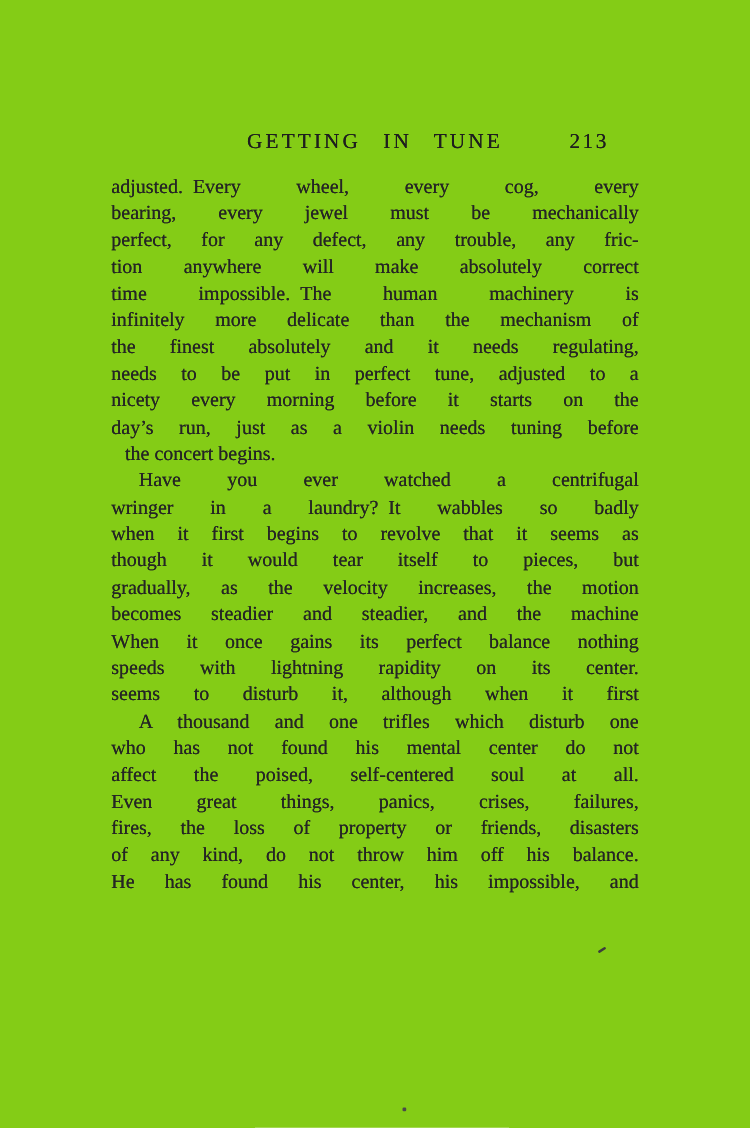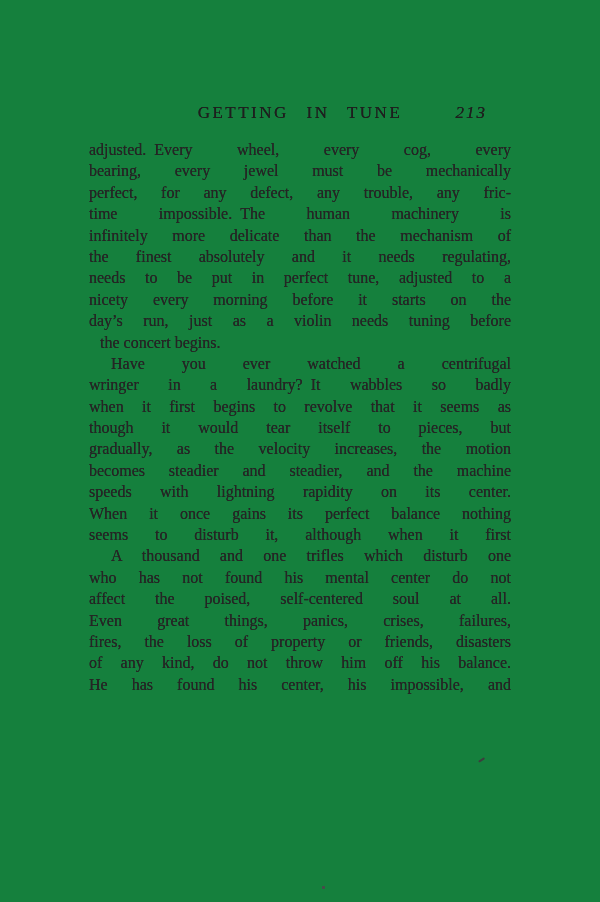--- a/index.html
+++ b/index.html
@@ -1,20 +1,20 @@
 <!DOCTYPE html>
 <html><head>
 <meta charset="utf-8">
 <style>
   html, body { margin: 0; padding: 0; }
   .page {
     position: relative;
     width: 600px;
     height: 902px;
-    background: #15803d;
+    background: #84cc16;
     font-family: "Liberation Serif", "DejaVu Serif", serif;
     color: #252525;
     overflow: hidden;
   }
   
   .running-header {
     position: absolute;
     top: 103px;
     left: 0;
     right: 0;
@@ -26,21 +26,20 @@
     letter-spacing: 2.5px;
     word-spacing: 11px;
     text-shadow: 0 0 0.3px currentColor;
   }
   .page-number {
     position: absolute;
     top: 0;
     right: 113px;
     letter-spacing: 2px;
     text-shadow: 0 0 0.3px currentColor;
-    font-style: italic;
   }
   
   .body-text {
     position: absolute;
     top: 139px;
     left: 89px;
     width: 422px;
     font-size: 16px;
   }
   .line {
@@ -79,37 +78,38 @@
   <header class="running-header">
     <span class="running-title">GETTING IN TUNE</span>
     <span class="page-number">213</span>
   </header>
 
   <main class="body-text">
       <div class="paragraph">
         <div class="line">adjusted. Every wheel, every cog, every</div>
         <div class="line">bearing, every jewel must be mechanically</div>
         <div class="line">perfect, for any defect, any trouble, any fric-</div>
+        <div class="line">tion anywhere will make absolutely correct</div>
         <div class="line">time impossible. The human machinery is</div>
         <div class="line">infinitely more delicate than the mechanism of</div>
         <div class="line">the finest absolutely and it needs regulating,</div>
         <div class="line">needs to be put in perfect tune, adjusted to a</div>
         <div class="line">nicety every morning before it starts on the</div>
         <div class="line">day’s run, just as a violin needs tuning before</div>
         <div class="line para-end">the concert begins.</div>
       </div>
       <div class="paragraph">
         <div class="line indent">Have you ever watched a centrifugal</div>
         <div class="line">wringer in a laundry? It wabbles so badly</div>
         <div class="line">when it first begins to revolve that it seems as</div>
         <div class="line">though it would tear itself to pieces, but</div>
         <div class="line">gradually, as the velocity increases, the motion</div>
         <div class="line">becomes steadier and steadier, and the machine</div>
+        <div class="line">When it once gains its perfect balance nothing</div>
         <div class="line">speeds with lightning rapidity on its center.</div>
-        <div class="line">When it once gains its perfect balance nothing</div>
         <div class="line">seems to disturb it, although when it first</div>
       </div>
       <div class="paragraph">
         <div class="line indent">A thousand and one trifles which disturb one</div>
         <div class="line">who has not found his mental center do not</div>
         <div class="line">affect the poised, self-centered soul at all.</div>
         <div class="line">Even great things, panics, crises, failures,</div>
         <div class="line">fires, the loss of property or friends, disasters</div>
         <div class="line">of any kind, do not throw him off his balance.</div>
         <div class="line">He has found his center, his impossible, and</div>

